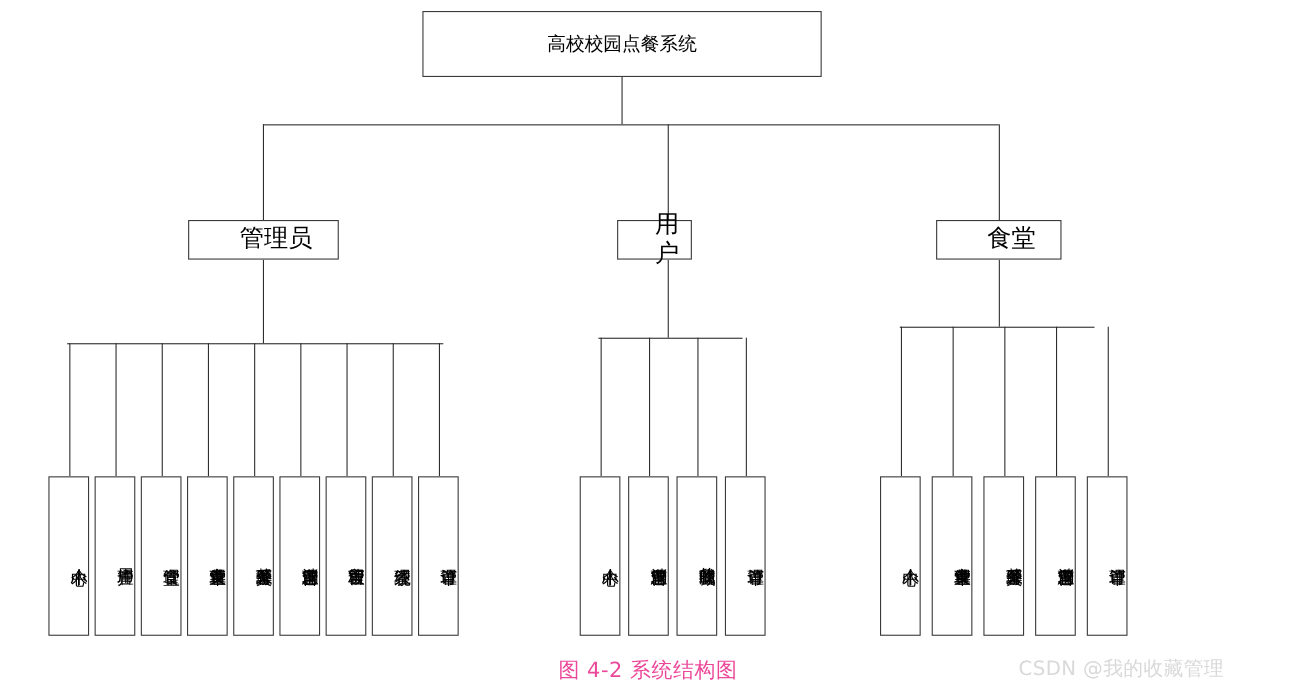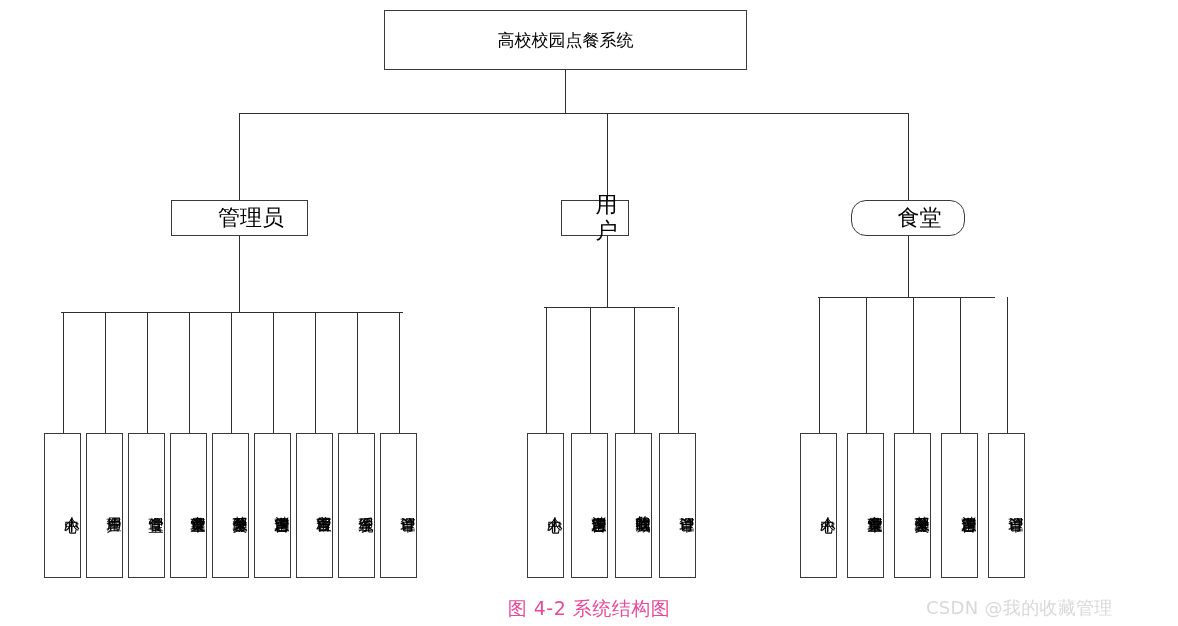--- a/index.html
+++ b/index.html
@@ -168,21 +168,21 @@
       </div>
       <div class="node leaf" style="left: 571px; top: 433px; width: 37px; height: 145px;">
         <span class="node-label">消息留言管理</span>
       </div>
       <div class="node leaf" style="left: 615px; top: 433px; width: 37px; height: 145px;">
         <span class="node-label">我的收藏管理</span>
       </div>
       <div class="node leaf" style="left: 659px; top: 433px; width: 37px; height: 145px;">
         <span class="node-label">订单管理</span>
       </div>
-      <div class="node level2" style="left: 851px; top: 200px; width: 114px; height: 36px; border-radius: 15px;">
+      <div class="node level2" style="left: 851px; top: 200px; width: 114px; height: 36px;">
         <span class="node-label">食堂</span>
       </div>
       <div class="node leaf" style="left: 800px; top: 433px; width: 37px; height: 145px;">
         <span class="node-label">个人中心</span>
       </div>
       <div class="node leaf" style="left: 847px; top: 433px; width: 37px; height: 145px;">
         <span class="node-label">食堂菜单管理</span>
       </div>
       <div class="node leaf" style="left: 894px; top: 433px; width: 37px; height: 145px;">
         <span class="node-label">菜系分类管理</span>

